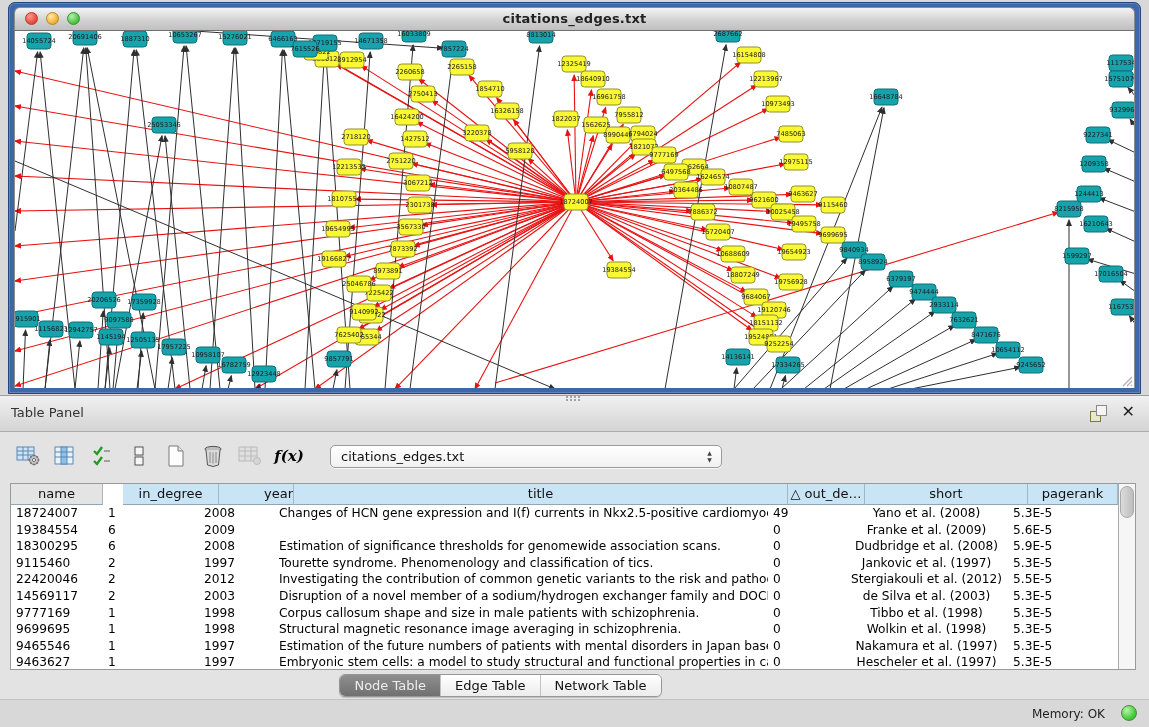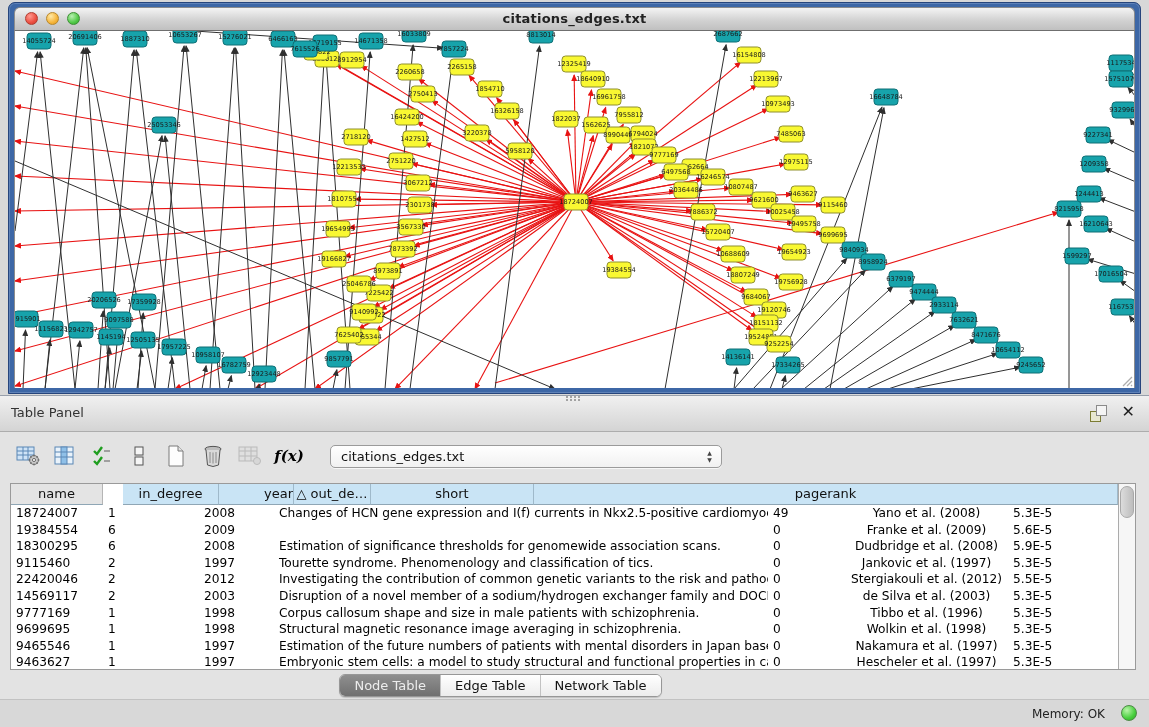--- a/index.html
+++ b/index.html
@@ -813,20 +813,21 @@
       <span class="combo-arrows">▲<br>▼</span>
     </div>
   </div>
 
   <div class="table-wrap" style="top:51px">
     <div class="grid">
       <div class="hdr-row" id="hdr-row">
           <div class="hdr-cell first" style="width: 92px;">name</div>
           <div class="hdr-cell" style="width: 96px; margin-left: 20px;">in_degree</div>
           <div class="hdr-cell" style="width: 75px; text-align: right;">year</div>
+          <div class="hdr-cell" style="width: 494px;">title</div>
           <div class="hdr-cell" style="width: 77px;">△ out_de…</div>
           <div class="hdr-cell" style="width: 163px;">short</div>
           <div class="hdr-cell last" style="width: 112px;">pagerank</div>
         </div>
       <div id="body-rows">
           <div class="body-row">
             <div class="body-cell" style="width: 92px;">18724007</div>
             <div class="body-cell" style="width: 96px;">1</div>
             <div class="body-cell" style="width: 75px;">2008</div>
             <div class="body-cell" style="width: 494px;">Changes of HCN gene expression and I(f) currents in Nkx2.5-positive cardiomyoc…</div>
@@ -878,21 +879,21 @@
             <div class="body-cell" style="width: 77px;">0</div>
             <div class="body-cell center" style="width: 163px;">de Silva et al. (2003)</div>
             <div class="body-cell last" style="width: 112px;">5.3E-5</div>
           </div>
           <div class="body-row">
             <div class="body-cell" style="width: 92px;">9777169</div>
             <div class="body-cell" style="width: 96px;">1</div>
             <div class="body-cell" style="width: 75px;">1998</div>
             <div class="body-cell" style="width: 494px;">Corpus callosum shape and size in male patients with schizophrenia.</div>
             <div class="body-cell" style="width: 77px;">0</div>
-            <div class="body-cell center" style="width: 163px;">Tibbo et al. (1996)</div>
+            <div class="body-cell center" style="width: 163px;">Tibbo et al. (1998)</div>
             <div class="body-cell last" style="width: 112px;">5.3E-5</div>
           </div>
           <div class="body-row">
             <div class="body-cell" style="width: 92px;">9699695</div>
             <div class="body-cell" style="width: 96px;">1</div>
             <div class="body-cell" style="width: 75px;">1998</div>
             <div class="body-cell" style="width: 494px;">Structural magnetic resonance image averaging in schizophrenia.</div>
             <div class="body-cell" style="width: 77px;">0</div>
             <div class="body-cell center" style="width: 163px;">Wolkin et al. (1998)</div>
             <div class="body-cell last" style="width: 112px;">5.3E-5</div>

